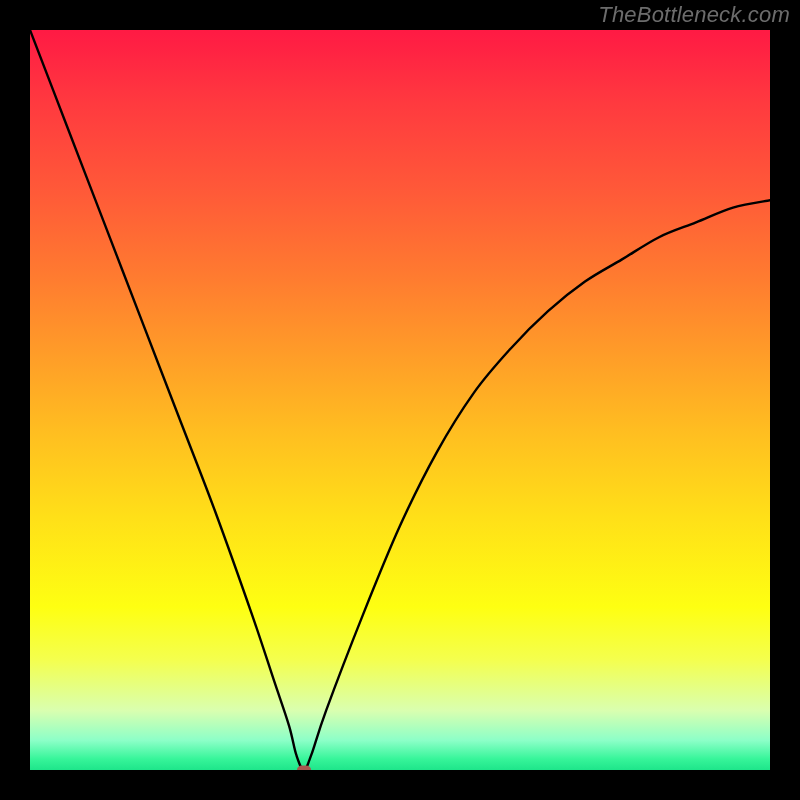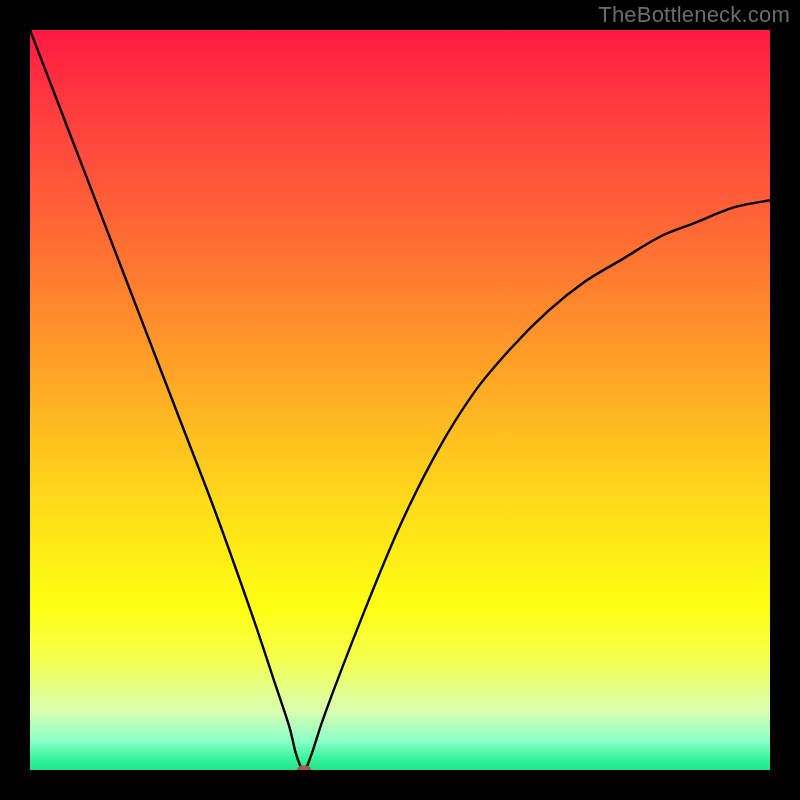--- a/index.html
+++ b/index.html
@@ -9,20 +9,21 @@
     height: 800px;
     background: #000;
     font-family: Arial, Helvetica, sans-serif;
     overflow: hidden;
   }
   .frame {
     position: relative;
     width: 800px;
     height: 800px;
     background: #000;
+    font-style: italic;
   }
   .watermark {
     position: absolute;
     top: 2px;
     right: 10px;
     color: #6c6c6c;
     font-size: 22px;
     font-weight: 500;
     letter-spacing: 0.2px;
     z-index: 5;

